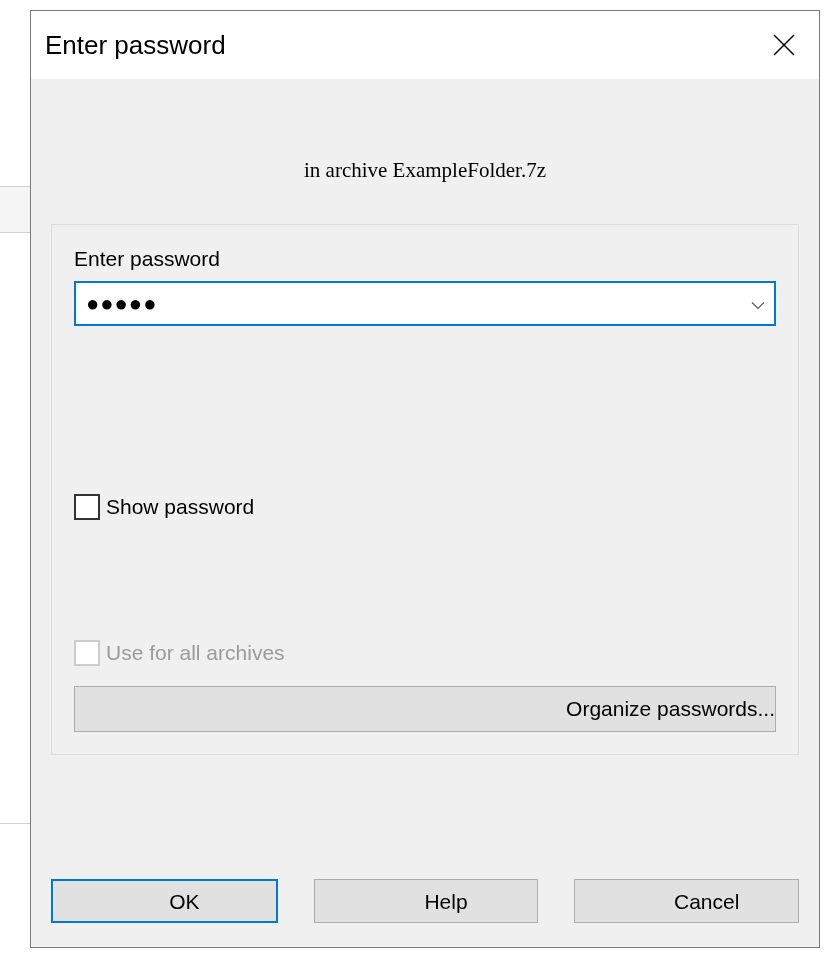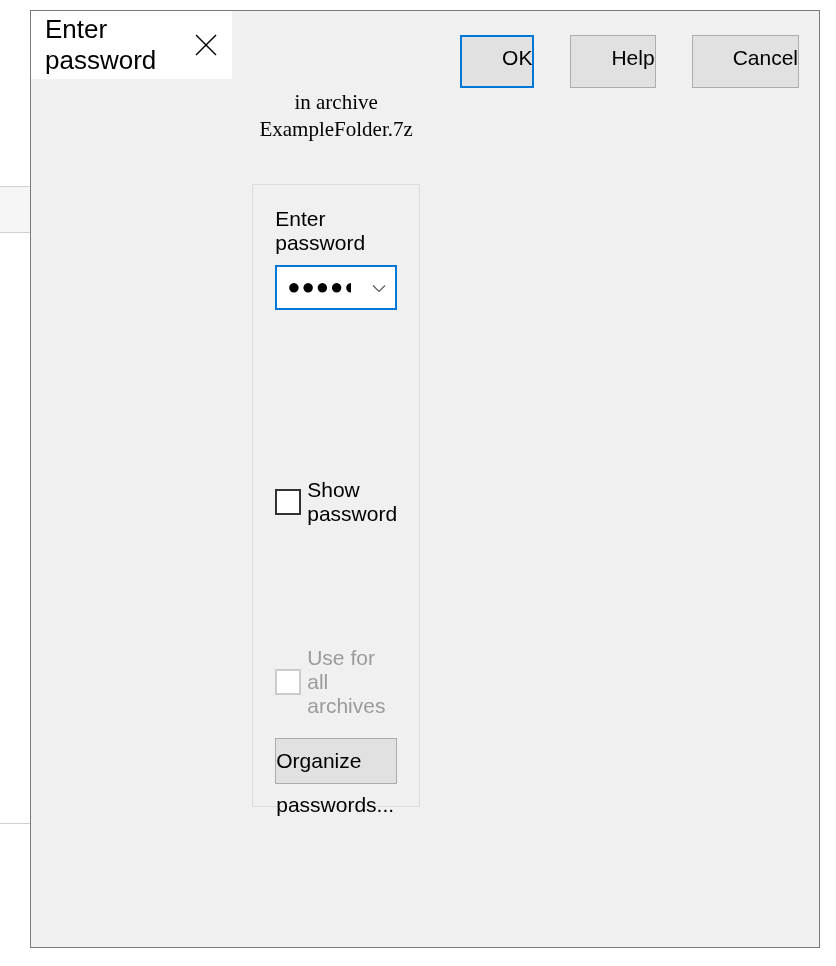--- a/index.html
+++ b/index.html
@@ -66,21 +66,21 @@
     }
     .dialog {
       position: absolute;
       left: 30px;
       top: 10px;
       width: 790px;
       height: 938px;
       background: #f0f0f0;
       border: 1px solid #7a7a7a;
       display: flex;
-      flex-direction: row;
+      flex-direction: column;
     }
     .titlebar {
       height: 68px;
       background: #ffffff;
       display: flex;
       align-items: center;
       justify-content: space-between;
       padding-left: 14px;
       padding-right: 0;
     }
@@ -168,32 +168,32 @@
     .checkbox-box.disabled {
       border-color: #cccccc;
     }
     .organize-btn {
       margin-top: 20px;
       height: 46px;
       background: #e1e1e1;
       border: 1px solid #adadad;
       font-size: 21px;
       color: #000;
-      text-align: left;
+      text-align: right;
       line-height: 44px;
       cursor: default;
     }
     .bottom-buttons {
       padding: 24px 20px 24px 20px;
       display: flex;
       gap: 36px;
     }
     .btn {
       flex: 1;
-      height: 53px;
+      height: 44px;
       background: #e1e1e1;
       border: 1px solid #adadad;
       font-size: 21px;
       color: #000;
       text-align: center;
       line-height: 44px;
       cursor: default;
       padding-left: 40px;
     }
     .btn.primary {

